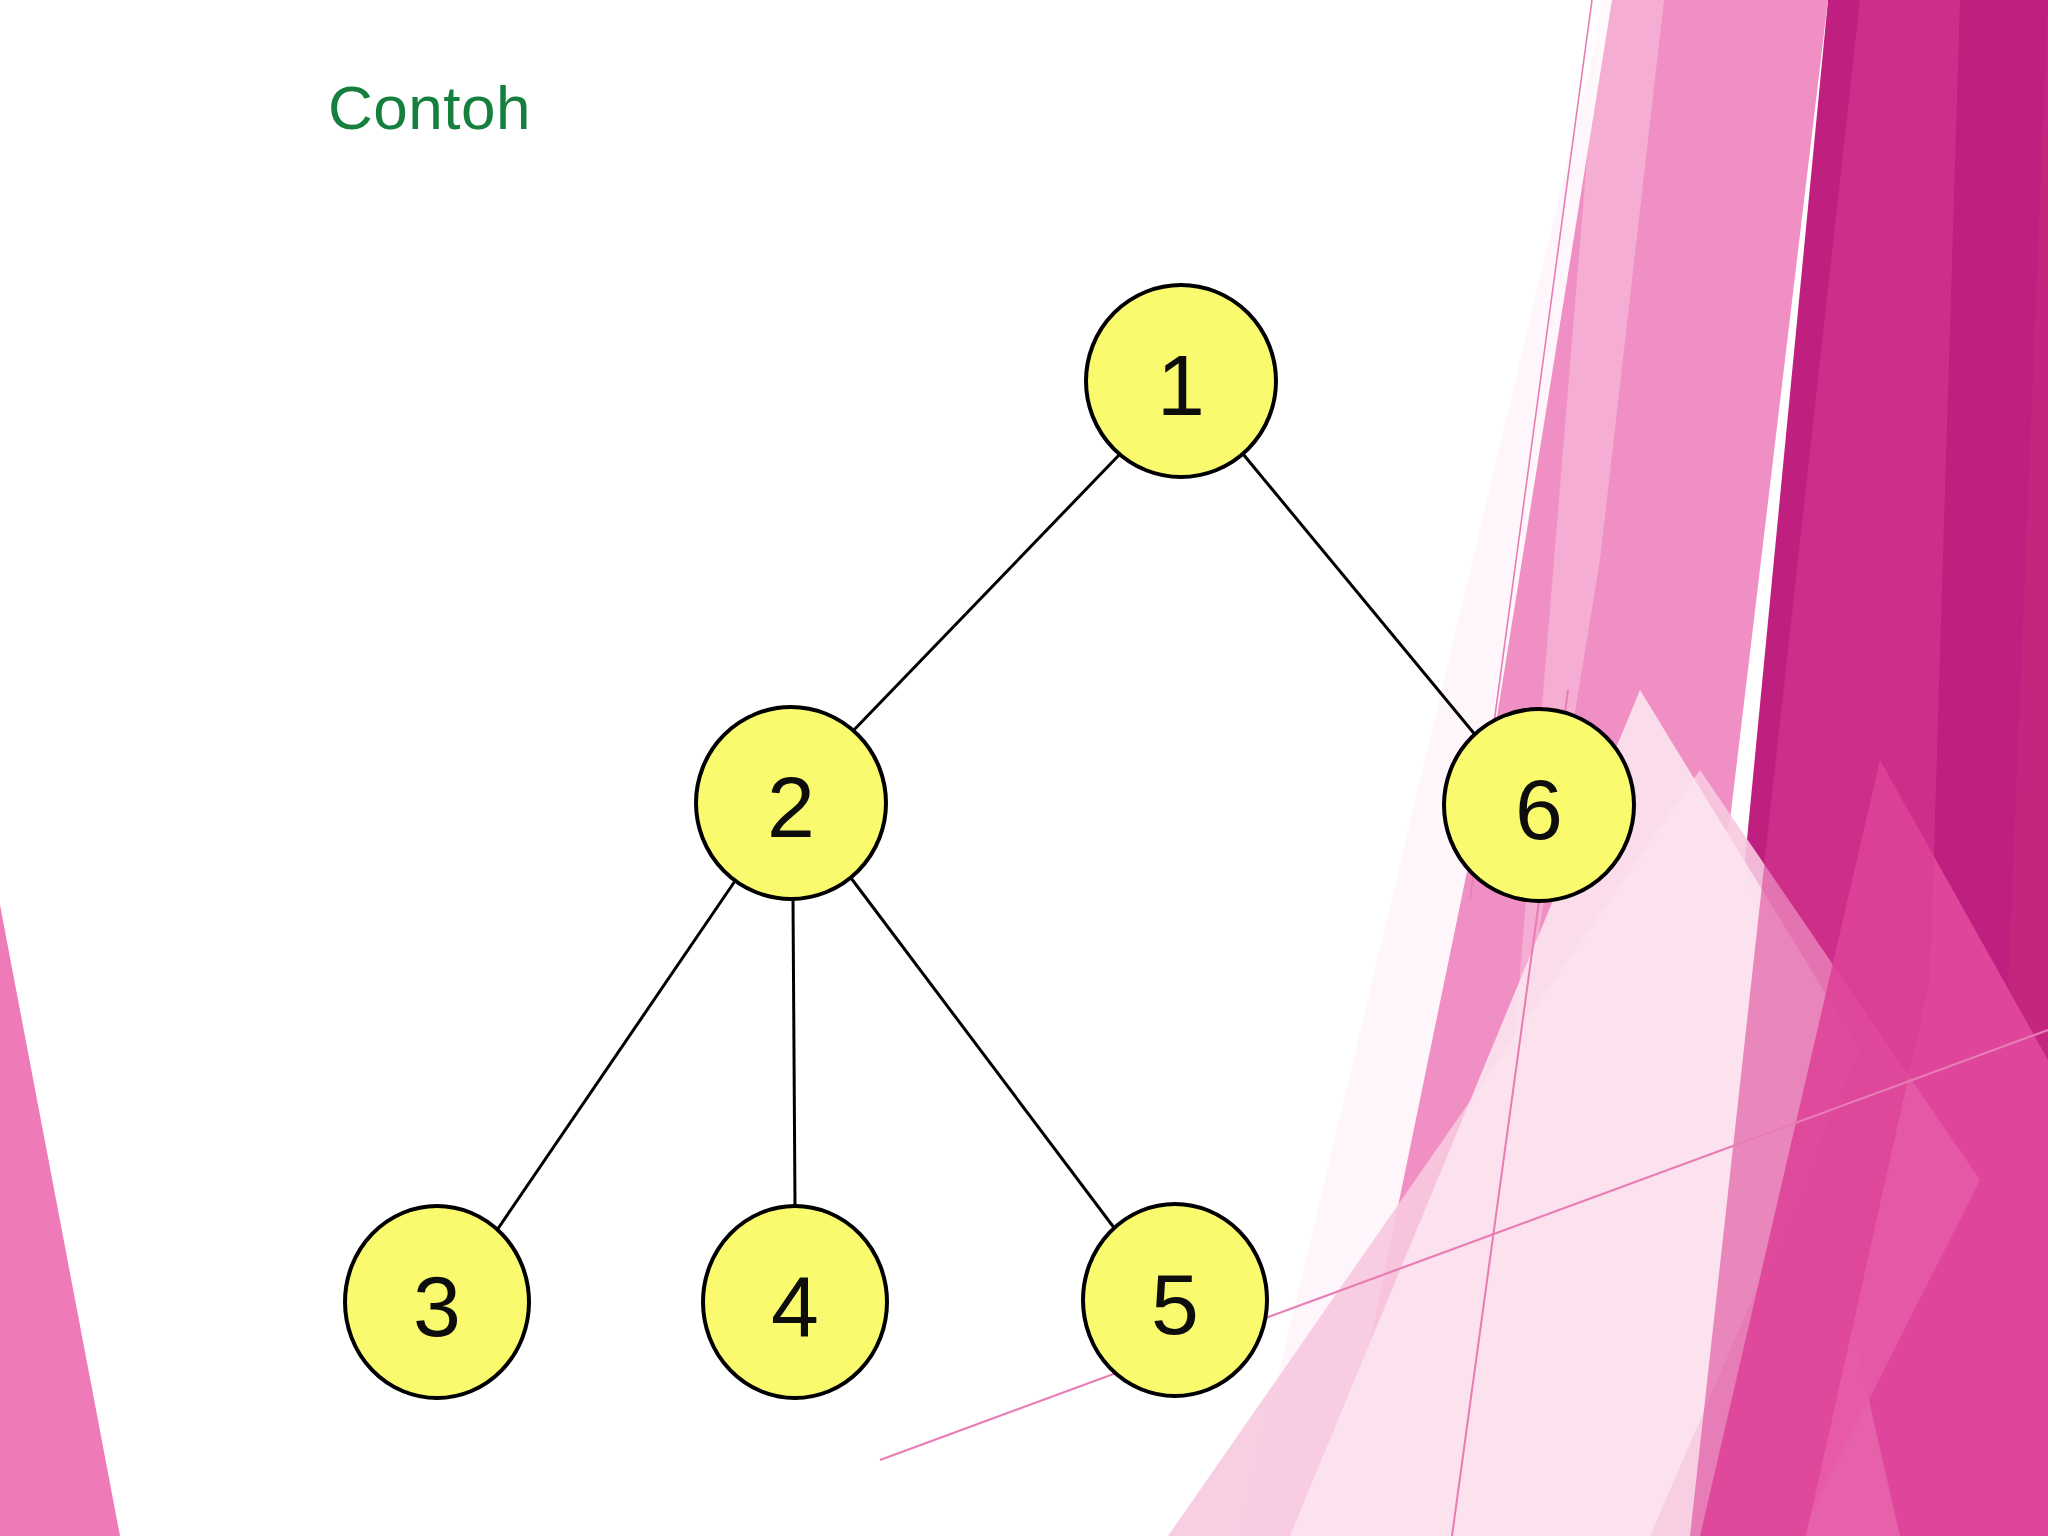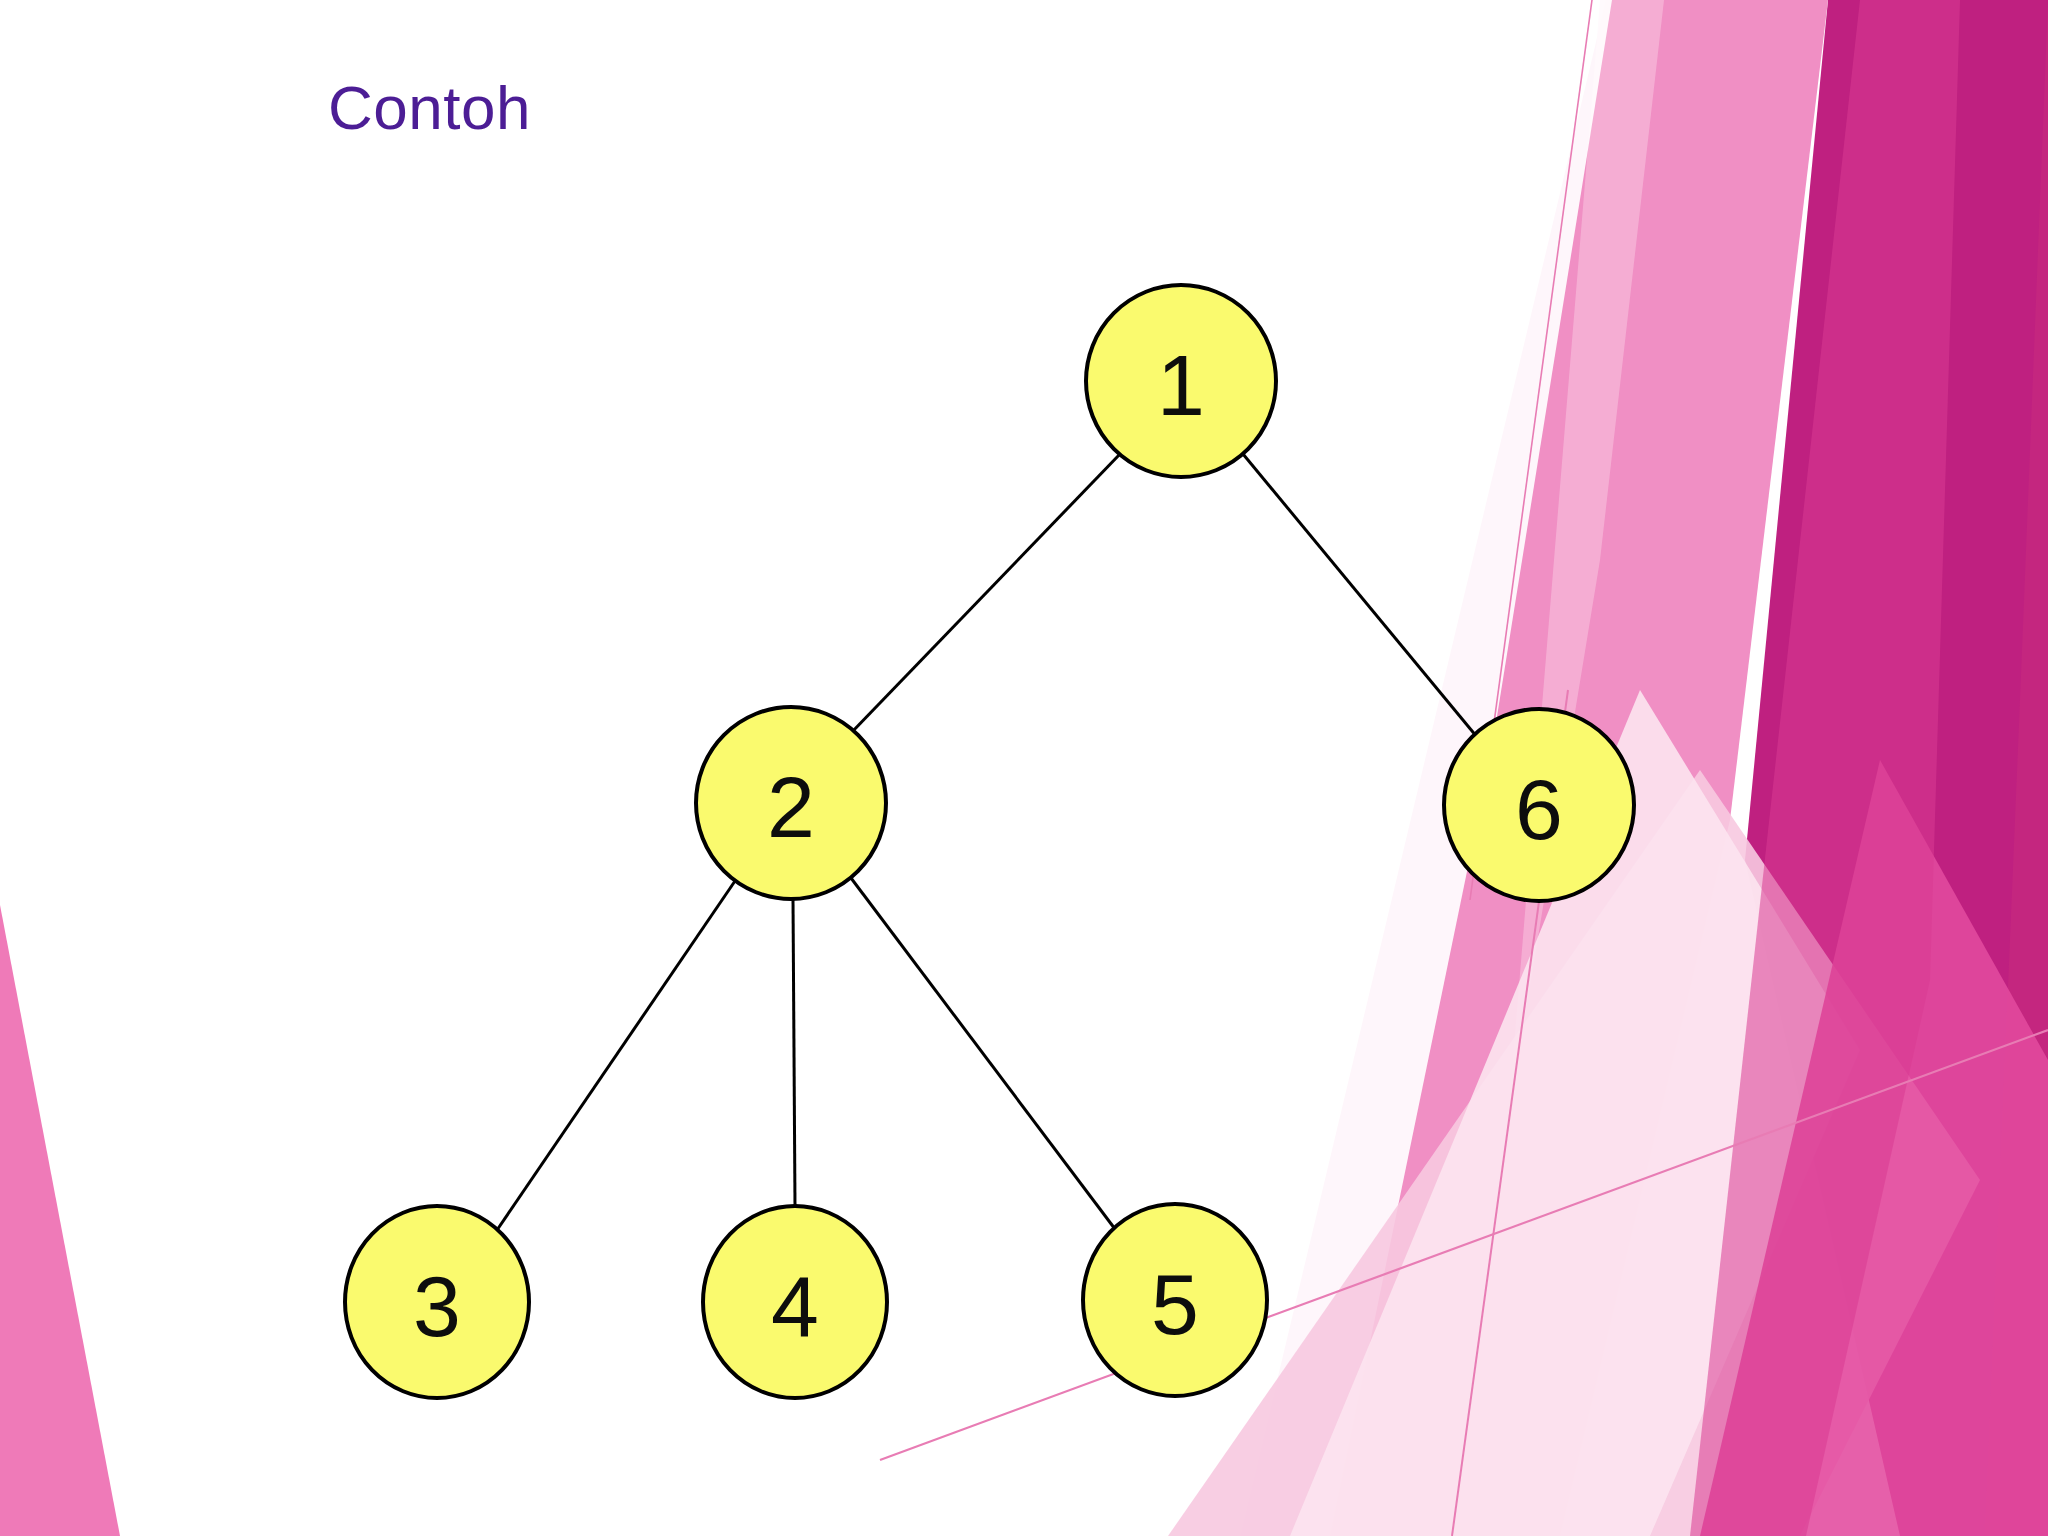--- a/index.html
+++ b/index.html
@@ -29,21 +29,21 @@
   }
   #title {
     position: absolute;
     left: 328px;
     top: 74px;
     font-family: "Liberation Sans", sans-serif;
     font-size: 62px;
     font-weight: 400;
     line-height: 1.1;
     letter-spacing: 0.5px;
-    color: #4c1d95;
+    color: #15803d;
     white-space: nowrap;
   }
   #graph {
     position: absolute;
     left: 0;
     top: 0;
     width: 2048px;
     height: 1536px;
   }
   .node-label {

